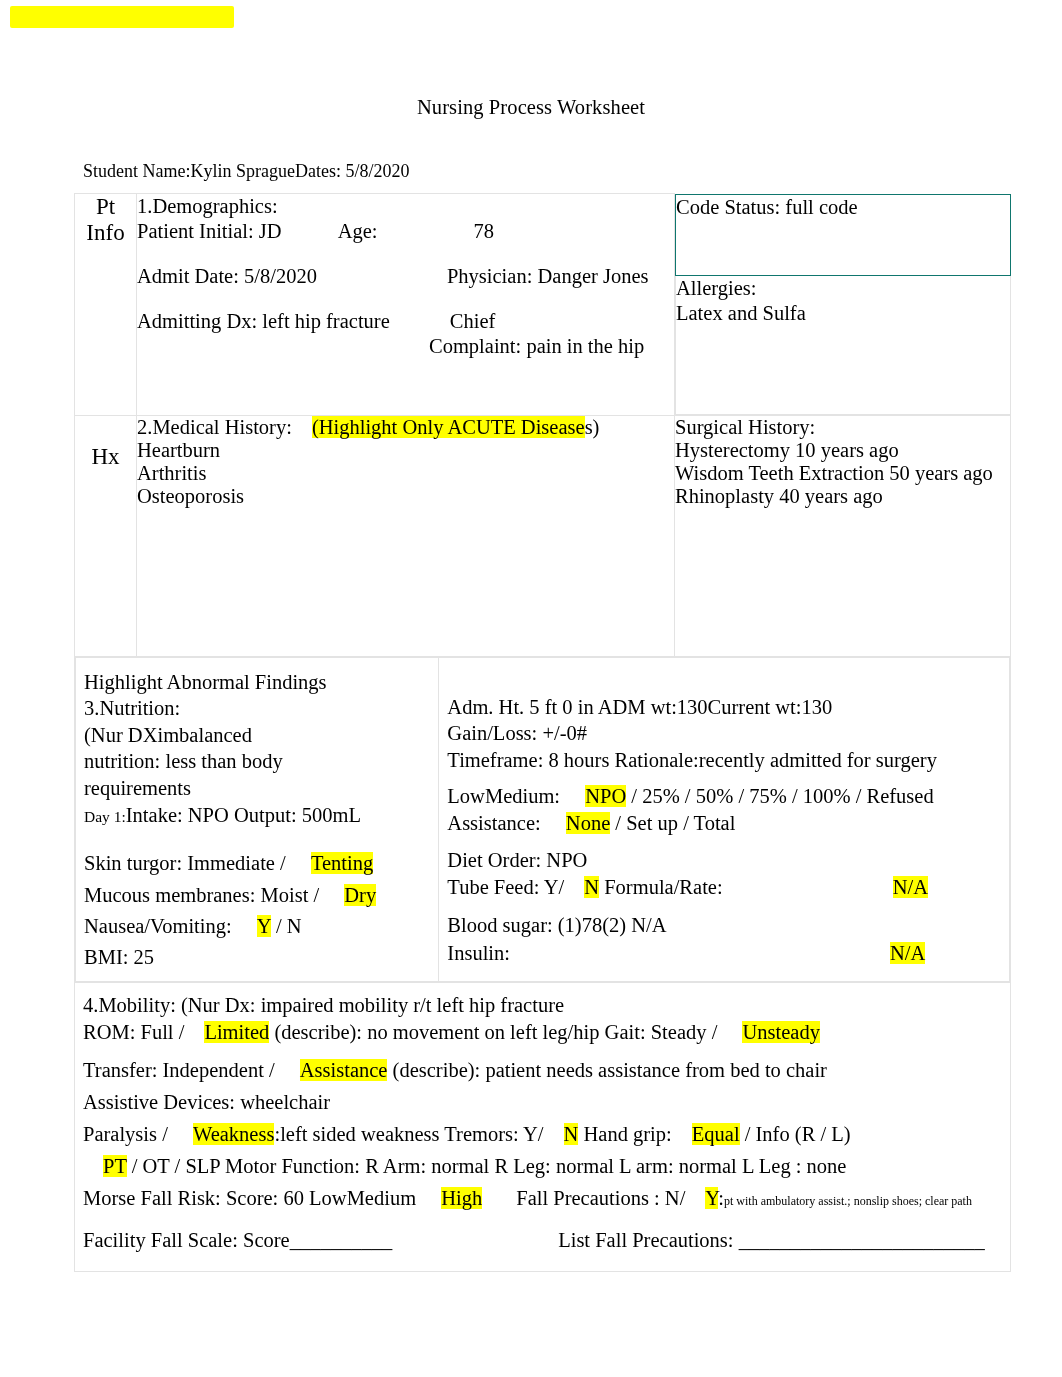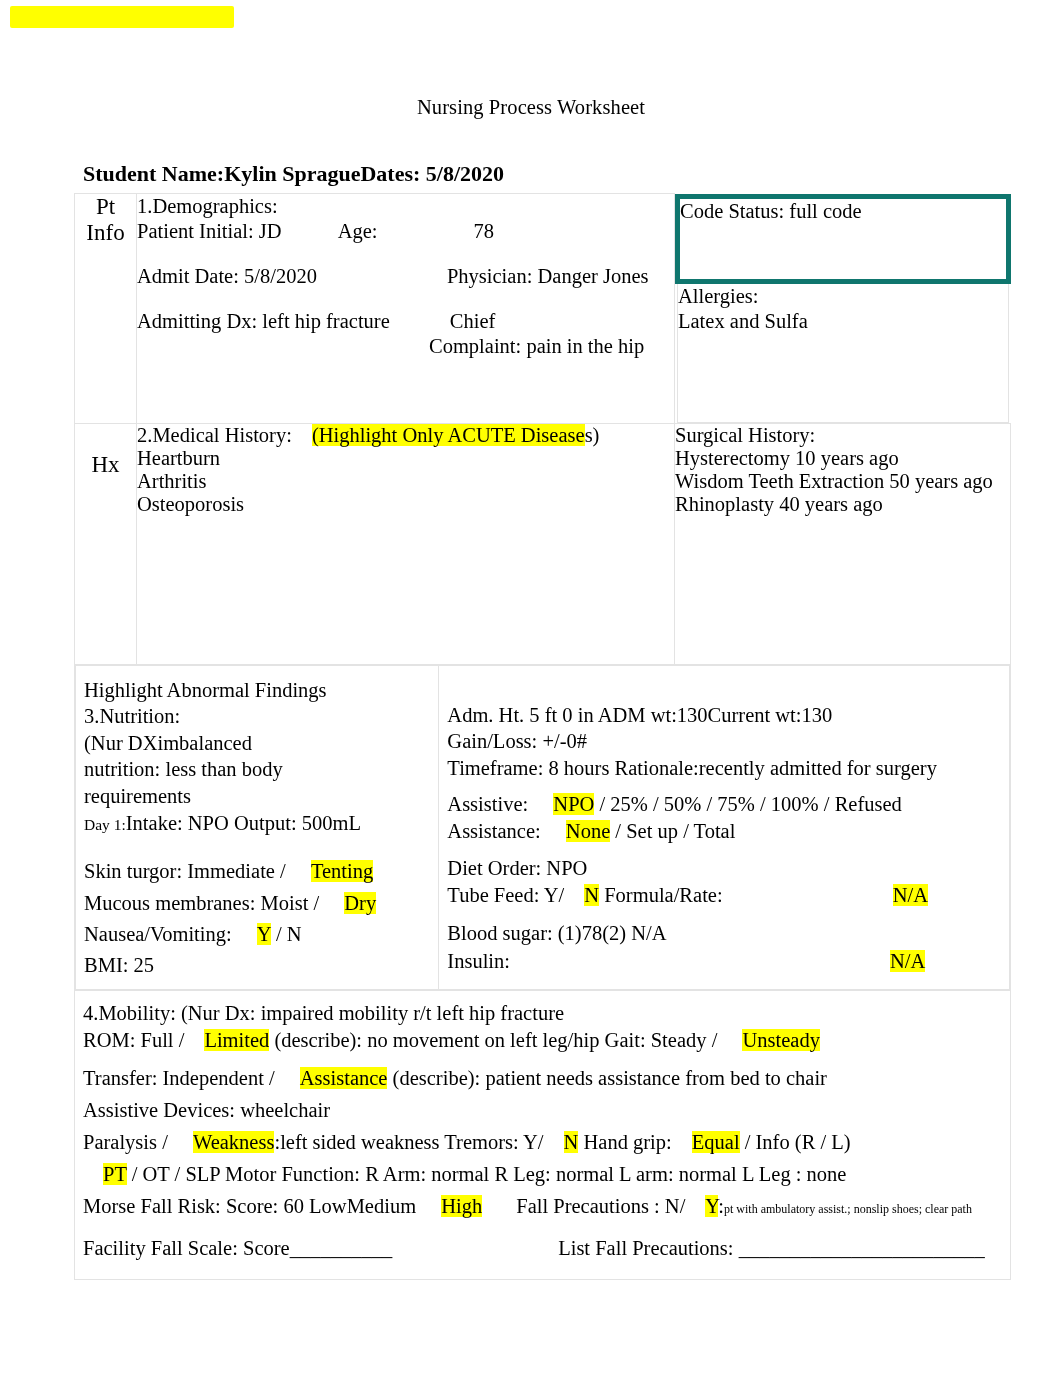--- a/index.html
+++ b/index.html
@@ -40,23 +40,22 @@
     width: 1062px;
     text-align: center;
     font-size: 20.5px;
     letter-spacing: 0.1px;
   }
 
   .student-line {
     position: absolute;
     left: 83px;
     top: 161px;
-    font-size: 22px;
+    font-size: 18px;
     white-space: nowrap;
-    font-weight: bold;
   }
 
   
   table.sheet {
     position: absolute;
     left: 74px;
     top: 193px;
     width: 936px;
     border-collapse: collapse;
     table-layout: fixed;
@@ -148,21 +147,21 @@
         <span class="sp-blank"></span>
         <span>Admitting Dx: left hip fracture</span><span class="inline-gap-m"></span><span class="w-gap-8"></span><span>Chief</span><br>
         <span style="display:inline-block;width:292px"></span><span>Complaint: pain in the hip</span>
         <span class="sp-blank-sm"></span>
       </td>
 
       <td style="padding:0;border:none">
         <table style="width:100%;border-collapse:collapse;table-layout:fixed">
           <tbody>
                 <tr>
-            <td style="border:5px solid #0f766e;height:80px" class="cell-pad">
+            <td style="border:1px solid #0f766e;height:80px" class="cell-pad">
               <span>Code Status: full code</span>
             </td>
           </tr>
           <tr>
             <td style="border:1px solid #e3e3e3;height:138px" class="cell-pad">
               <span>Allergies:</span><br>
               <span>Latex and Sulfa</span>
             </td>
           </tr>
         </tbody>
@@ -211,21 +210,21 @@
               <span class="nut-line"><span>Mucous membranes: Moist / </span><span class="hl">Dry</span></span>
               <span class="nut-line"><span>Nausea/Vomiting: </span><span class="hl">Y</span><span> / N</span></span>
               <span class="nut-line">BMI: 25</span>
             </td>
 
             <td style="border:1px solid #e3e3e3;vertical-align:top;padding:36px 6px 8px 8px;font-size:20.5px">
               <span class="nut-line-tight" style="line-height:1.30">Adm. Ht. 5 ft 0 in ADM wt:130Current wt:130</span>
               <span class="nut-line-tight" style="line-height:1.30">Gain/Loss: +/-0#</span>
               <span class="nut-line-tight" style="line-height:1.30">Timeframe: 8 hours Rationale:recently admitted for surgery</span>
               <span class="sp-blank-sm"></span>
-              <span class="nut-line-tight" style="line-height:1.30"><span>Assistive: </span><span class="hl">NPO</span><span> / 25% / 50% / 75% / 100% / Refused</span></span>
+              <span class="nut-line-tight" style="line-height:1.30"><span>LowMedium: </span><span class="hl">NPO</span><span> / 25% / 50% / 75% / 100% / Refused</span></span>
               <span class="nut-line-tight" style="line-height:1.30"><span>Assistance: </span><span class="hl">None</span><span> / Set up / Total</span></span>
               <span class="sp-blank-sm"></span>
               <span class="nut-line-tight" style="line-height:1.35">Diet Order: NPO</span>
               <span class="nut-line-tight" style="line-height:1.35"><span>Tube Feed: Y/</span><span class="hl">N</span><span> Formula/Rate:</span><span class="pad-right-na"></span><span class="hl">N/A</span></span>
               <span class="sp-blank-sm"></span>
               <span class="nut-line-tight" style="line-height:1.35">Blood sugar: (1)78(2) N/A</span>
               <span class="nut-line-tight" style="line-height:1.35"><span>Insulin:</span><span class="pad-right-na2"></span><span class="hl">N/A</span></span>
             </td>
           </tr>
         </tbody>

